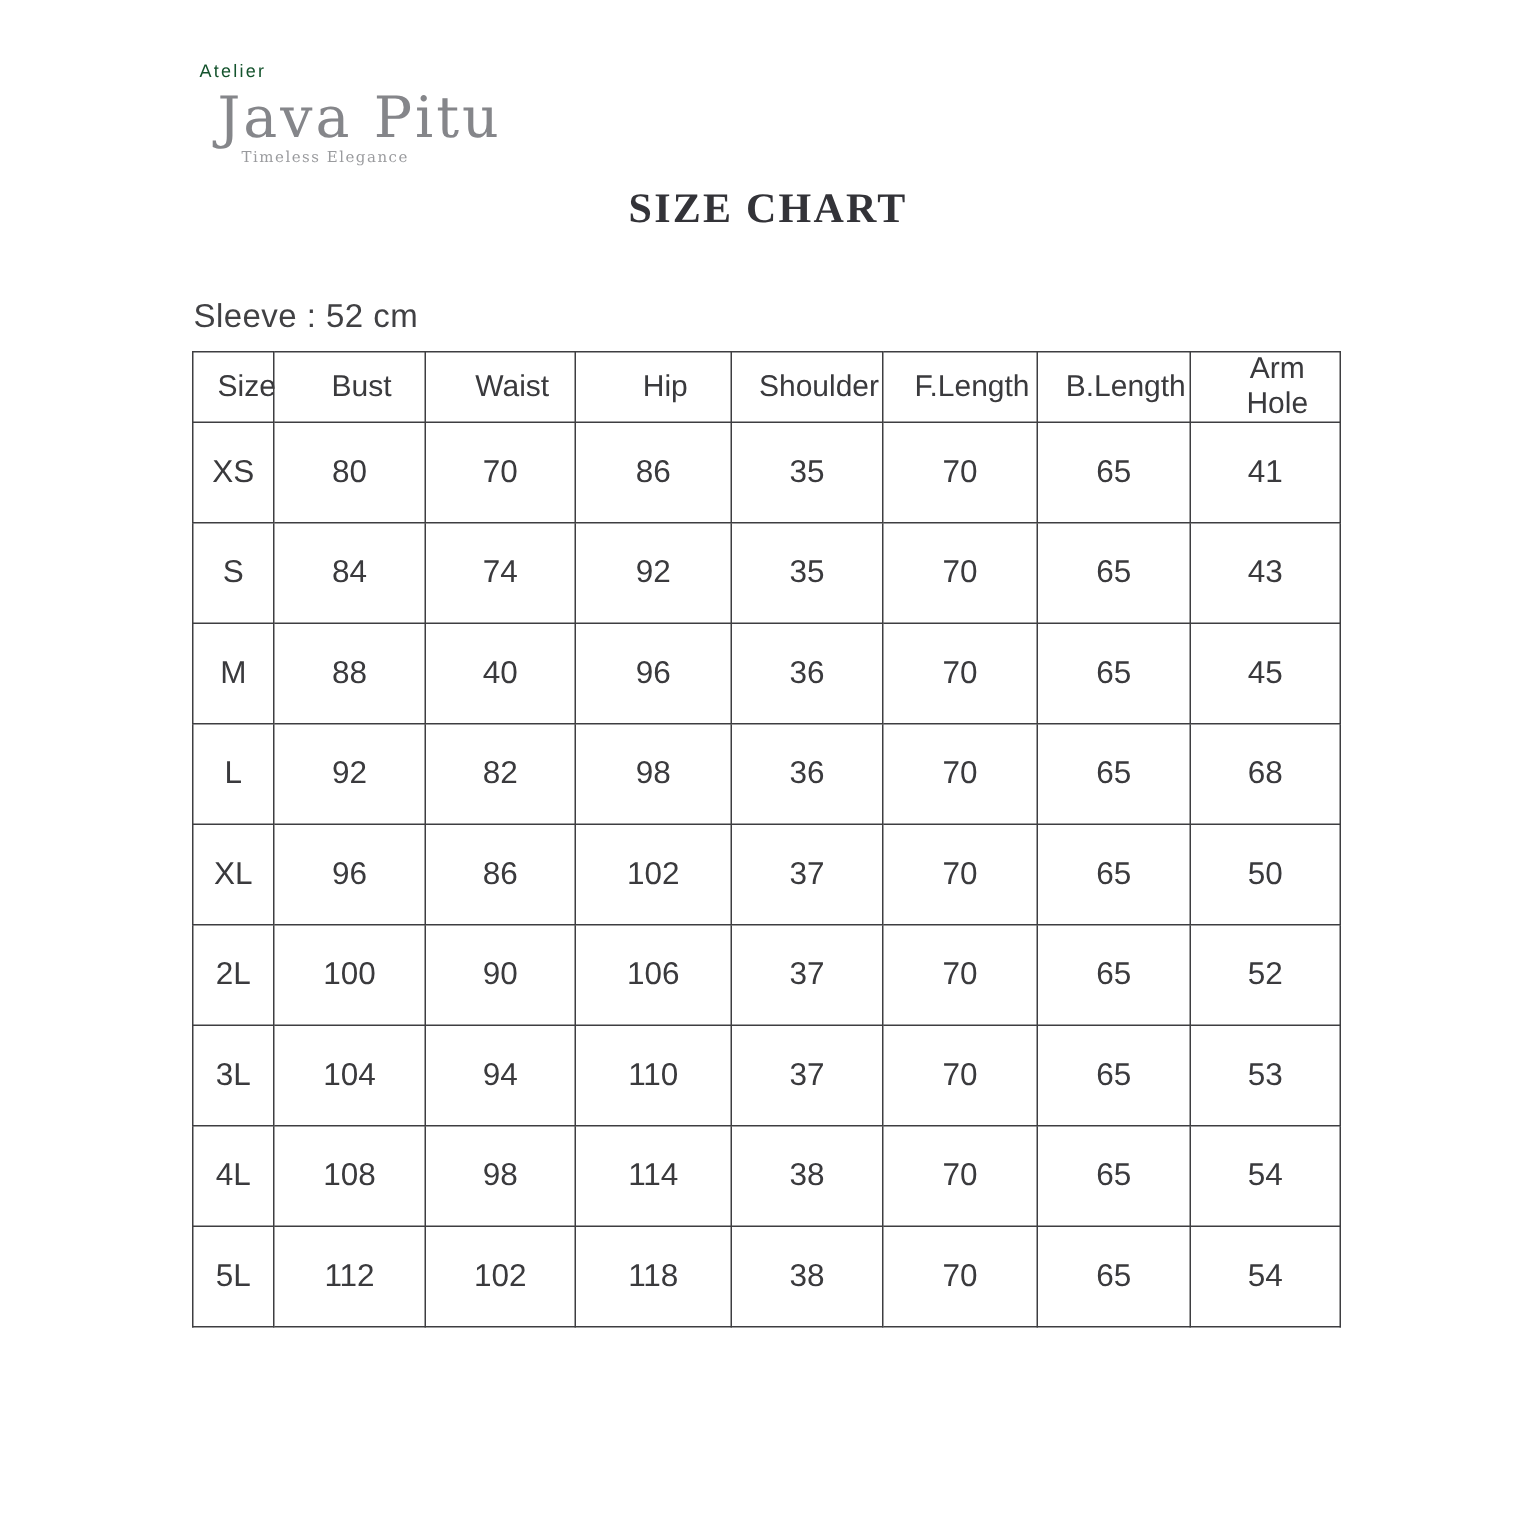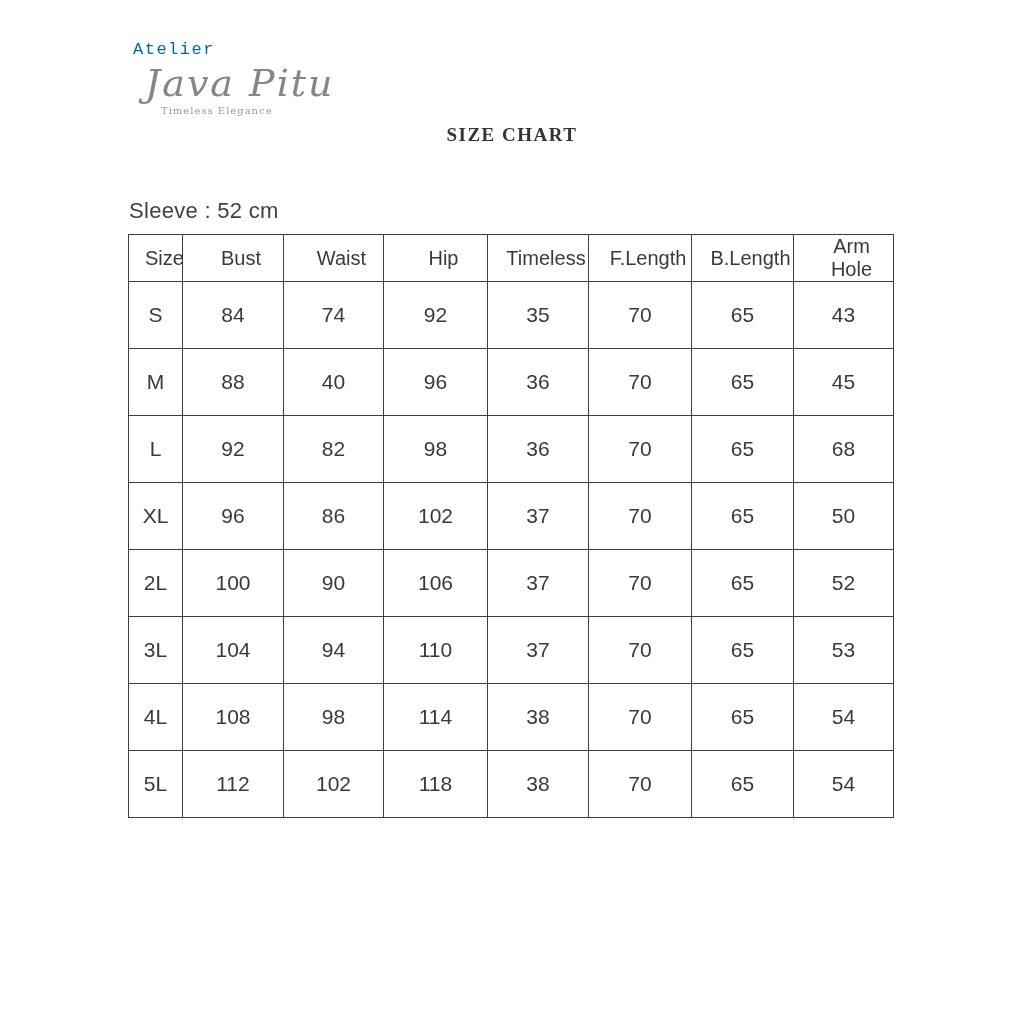--- a/index.html
+++ b/index.html
@@ -13,32 +13,31 @@
   }
 
   
   .logo {
     position: absolute;
     left: 133px;
     top: 40px;
     color: #77787b;
   }
   .logo-atelier {
-    font-family: Liberation Mono, monospace;
-    font-size: 17px;
+    font-family: Liberation Sans, sans-serif;
+    font-size: 12px;
     letter-spacing: 1.5px;
-    color: #0369a1;
+    color: #14532d;
     display: block;
   }
   .logo-name {
     display: block;
     margin-left: 12px;
     margin-top: 2px;
     font-family: "DejaVu Serif", serif;
-    font-style: italic;
     font-size: 38px;
     letter-spacing: 2px;
     color: #85868a;
     text-align: right;
   }
   .logo-tagline {
     display: block;
     margin-left: 28px;
     margin-top: 0px;
     font-family: "DejaVu Serif", serif;
@@ -51,21 +50,21 @@
   .title-block {
     position: absolute;
     left: 0;
     top: 124px;
     width: 1024px;
     text-align: center;
     font-family: "Liberation Serif", serif;
     color: #333338;
   }
   .title-main {
-    font-size: 19px;
+    font-size: 28px;
     font-weight: bold;
     letter-spacing: 1.5px;
     display: block;
   }
   .title-sub {
     font-size: 24px;
     font-weight: bold;
     letter-spacing: 0.5px;
     display: block;
     margin-top: 4px;
@@ -143,27 +142,37 @@
       <col class="c-flength">
       <col class="c-blength">
       <col class="c-armhole">
   </colgroup>
   <thead>
       <tr>
         <th>Size</th>
         <th>Bust</th>
         <th>Waist</th>
         <th>Hip</th>
-        <th>Timeless</th>
+        <th>Shoulder</th>
         <th>F.Length</th>
         <th>B.Length</th>
         <th>Arm Hole</th>
       </tr>
     </thead>
   <tbody>
+      <tr>
+        <td>XS</td>
+        <td>80</td>
+        <td>70</td>
+        <td>86</td>
+        <td>35</td>
+        <td>70</td>
+        <td>65</td>
+        <td>41</td>
+      </tr>
       <tr>
         <td>S</td>
         <td>84</td>
         <td>74</td>
         <td>92</td>
         <td>35</td>
         <td>70</td>
         <td>65</td>
         <td>43</td>
       </tr>

